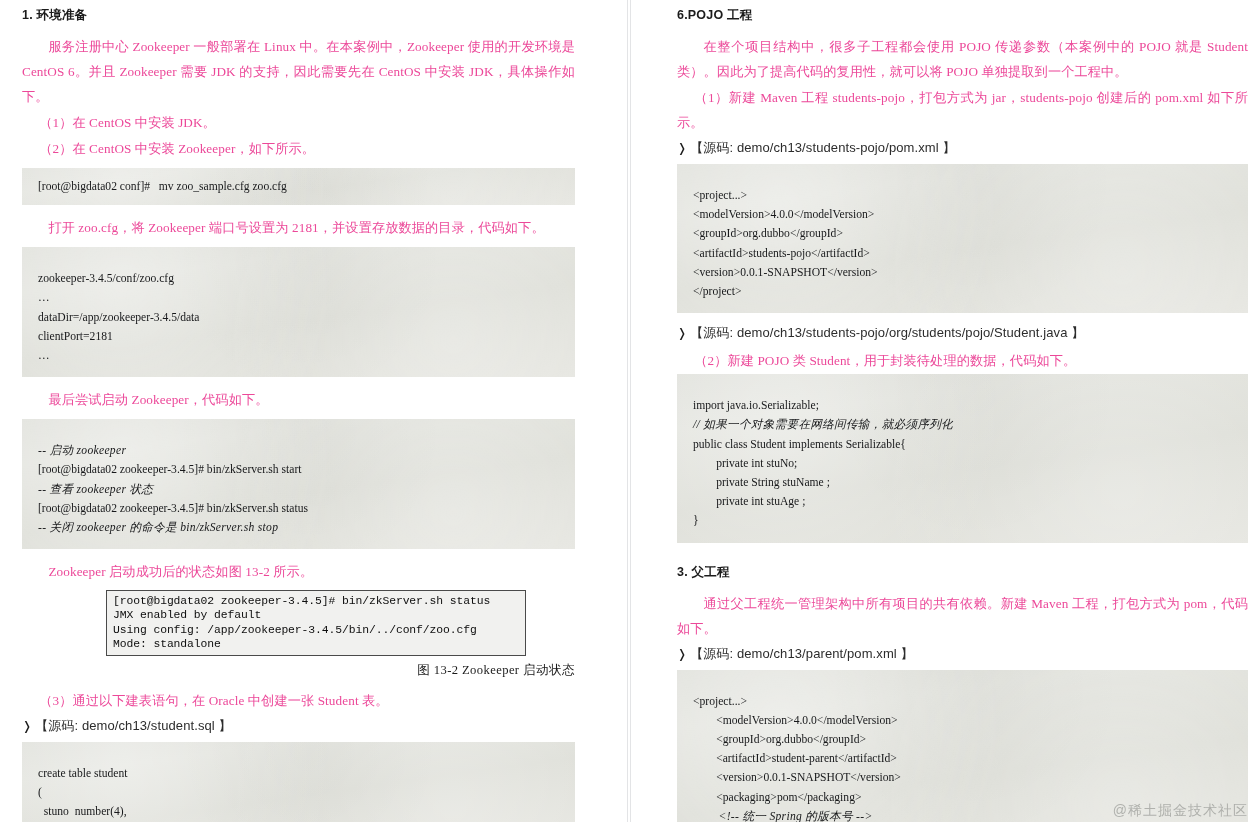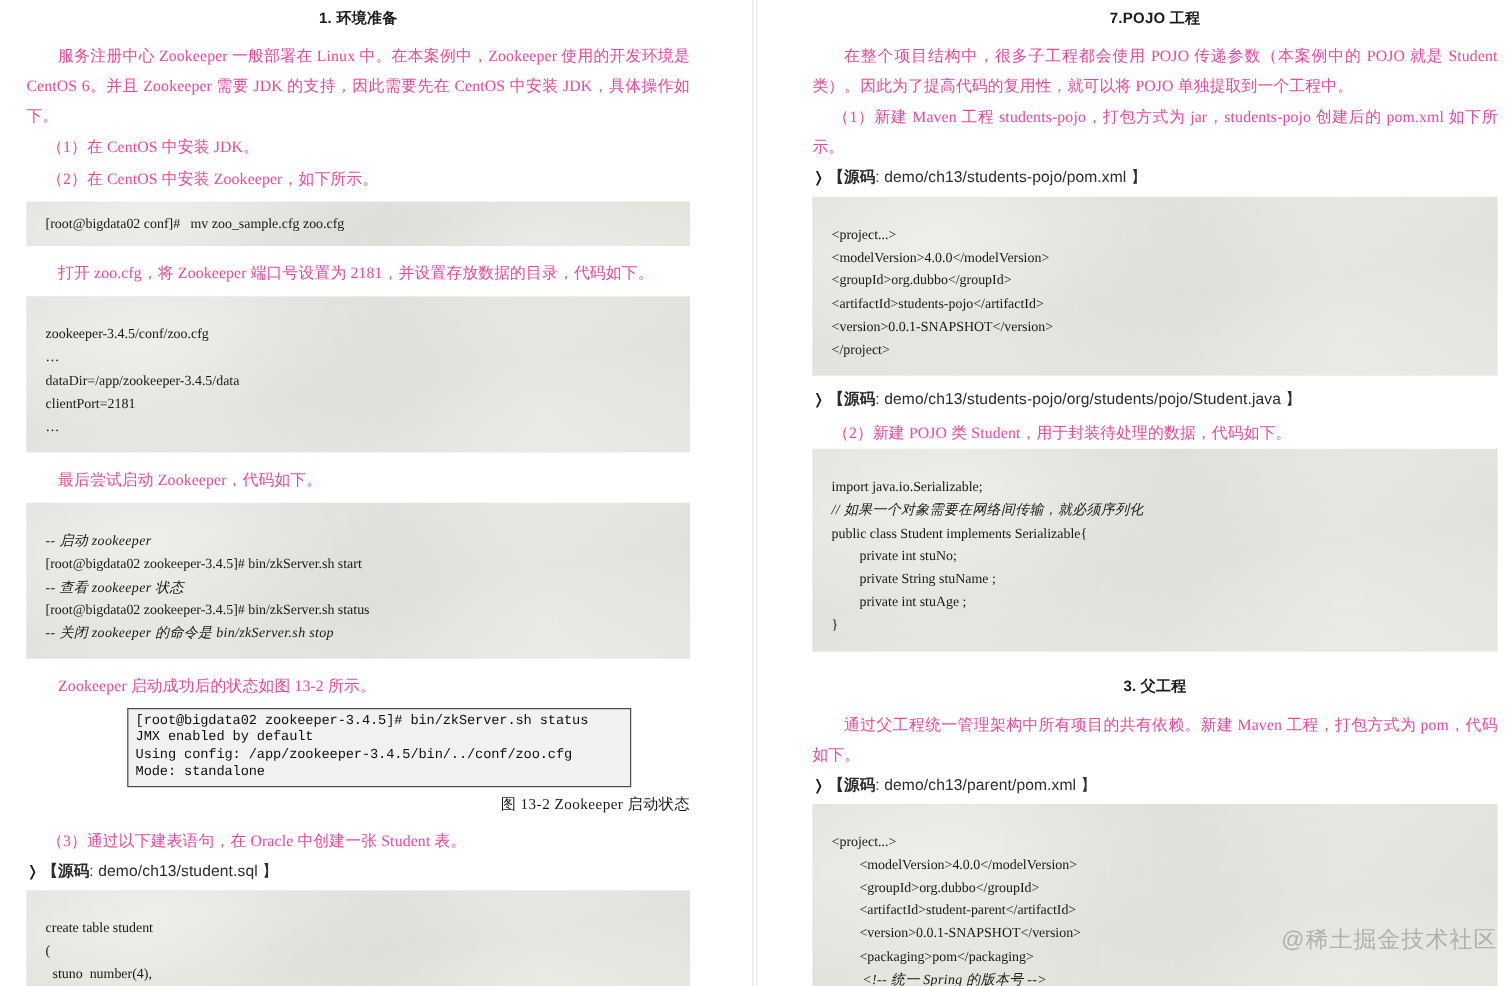--- a/index.html
+++ b/index.html
@@ -33,21 +33,20 @@
 
   
   .sec-heading {
     font-family: "Liberation Sans", "DejaVu Sans", sans-serif;
     font-weight: bold;
     font-size: 12.5px;
     color: #1b1b1b;
     letter-spacing: 0.2px;
     margin: 0 0 11px 0;
     line-height: 1.2;
-    text-align: center;
   }
   .sec-heading.second { margin-top: 2px; }
 
   
   p.body {
     margin: 0 0 1px 0;
     font-size: 13.2px;
     line-height: 25px;
     color: #ec4899;
     text-align: justify;
@@ -62,21 +61,21 @@
   .src-line {
     font-family: "Liberation Sans", "DejaVu Sans", sans-serif;
     font-size: 13px;
     color: #2c2c2c;
     margin: 3px 0 6px 0;
     line-height: 20px;
     white-space: nowrap;
     letter-spacing: 0.1px;
   }
   .src-line .arrow { font-size: 12px; color: #1a1a1a; margin-right: 3px; }
-  .src-line .src-label { font-weight: bold; }
+  .src-line .src-label { font-weight: normal; }
 
   
   .codeblock {
     background: linear-gradient(172deg, #dedfd9 0%, #e2e3dd 22%, #dcddd6 55%, #e4e4de 100%);
     border: none;
     margin: 0 0 10px 0;
     padding: 22px 16px 12px 16px;
     font-family: "Liberation Serif", "DejaVu Serif", serif;
     font-size: 11.6px;
     line-height: 19.2px;
@@ -116,23 +115,23 @@
     font-size: 12.6px;
     color: #1b1b1b;
     margin: 6px 0 9px 0;
     letter-spacing: .4px;
   }
 
   
   .watermark {
     position: absolute;
     right: 12px;
-    bottom: 26px;
+    bottom: 2px;
     font-family: "Liberation Sans", "DejaVu Sans", sans-serif;
-    font-size: 19px;
+    font-size: 14px;
     color: rgba(130,132,128,0.55);
     letter-spacing: 1px;
     user-select: none;
     z-index: 5;
   }
   .spacer-6 { height: 6px; }
   .spacer-10 { height: 10px; }
 </style>
 </head>
 <body>
@@ -203,21 +202,21 @@
       <div class="ln">  stuno  number(4),</div>
 
     </div>
 
   </div>
 
   <div class="col-divider"></div>
 
   <div class="column col-right">
 
-    <h2 class="sec-heading">7.POJO 工程</h2>
+    <h2 class="sec-heading">6.POJO 工程</h2>
 
     <p class="body indent">在整个项目结构中，很多子工程都会使用 POJO 传递参数（本案例中的 POJO 就是 Student 类）。因此为了提高代码的复用性，就可以将 POJO 单独提取到一个工程中。</p>
 
     <p class="body indent-sm">（1）新建 Maven 工程 students-pojo，打包方式为 jar，students-pojo 创建后的 pom.xml 如下所示。</p>
 
     <div class="src-line">
       <span class="arrow">❭</span><span class="src-label">【源码</span><span>: demo/ch13/students-pojo/pom.xml 】</span>
     </div>
 
     <div class="codeblock">

